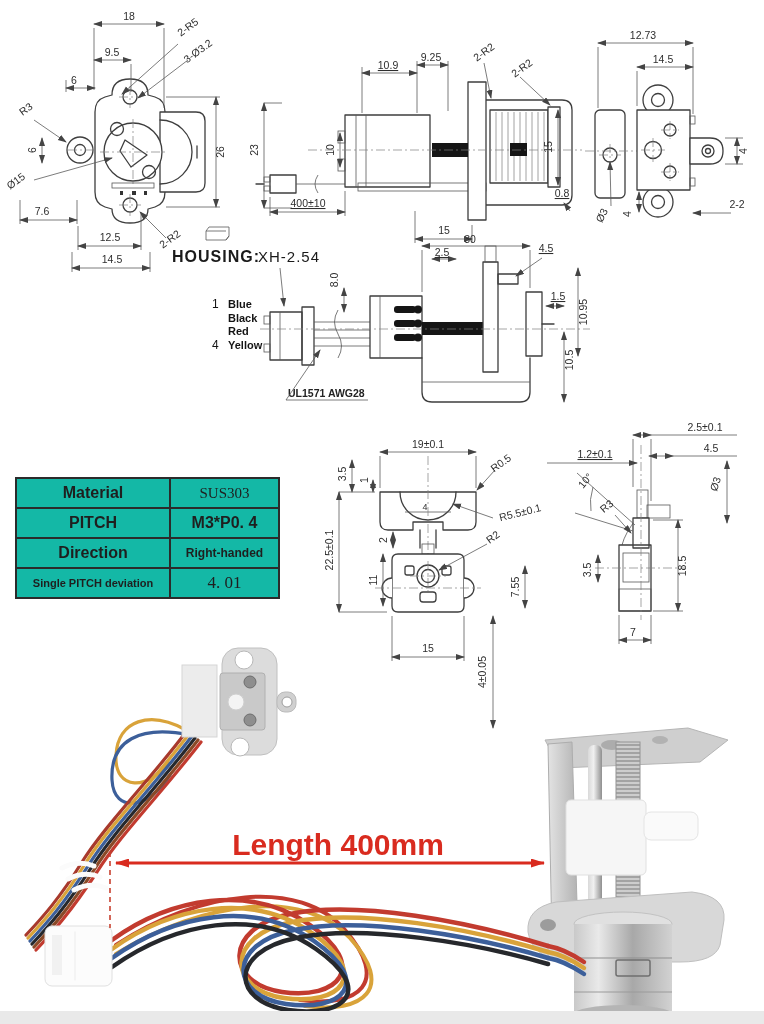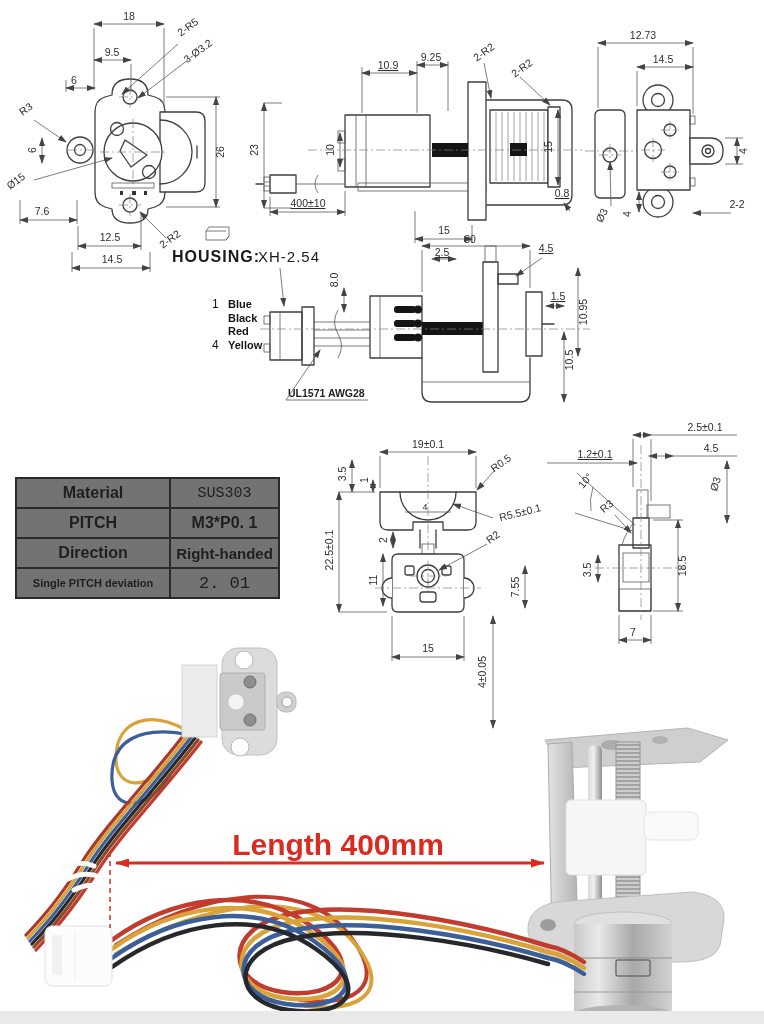--- a/index.html
+++ b/index.html
@@ -10,27 +10,27 @@
   text.sm{font-size:9px}
   text.u{text-decoration:underline}
   .ol{fill:none;stroke:#3e3e3e;stroke-width:1.3;stroke-linejoin:round;stroke-linecap:round}
   .olt{fill:none;stroke:#585858;stroke-width:.8}
   .olf{fill:#fff;stroke:#3e3e3e;stroke-width:1.3;stroke-linejoin:round}
   .dim{fill:none;stroke:#5a5a5a;stroke-width:.8}
   .dl{marker-start:url(#as);marker-end:url(#ae)}
   .dle{marker-end:url(#ae)}
   .cl{fill:none;stroke:#808080;stroke-width:.7;stroke-dasharray:9 3 2 3}
   .blk{fill:#151515;stroke:none}
-  .spec{position:absolute;left:15px;top:477px;width:265px;border-collapse:collapse;background:#737373}
+  .spec{position:absolute;left:15px;top:477px;width:265px;border-collapse:collapse;background:#14b8a6}
   .spec td{border:2px solid #2b2b2b;text-align:center;padding:0 2px;color:#1f1f1f}
   .spec .lb{width:148px;font-weight:bold;font-size:16px;height:28px}
   .spec .lb.small1{font-size:11px}
   .spec .lb.small2{font-size:9.5px}
   .spec .vl{font-size:15px}
-  .ser{font-family:Liberation Mono, monospace;font-size:16px;color:#3a3a3a}
+  .ser{font-family:Liberation Serif, serif;font-size:16px;color:#3a3a3a}
   .bold{font-weight:bold}
   .htext{font:bold 11px "Liberation Sans",sans-serif;fill:#141414;text-anchor:start}
   .pnum{font:12px "Liberation Sans",sans-serif;fill:#141414;text-anchor:start}
   .housing{font:600 16px "Liberation Sans",sans-serif;fill:#1a1a1a;letter-spacing:1px;text-anchor:start}
   .housing2{font:15px "Liberation Sans",sans-serif;fill:#1a1a1a;letter-spacing:1px;text-anchor:start}
   .cable{font:bold 10.5px "Liberation Sans",sans-serif;fill:#222;text-anchor:start}
   .redlabel{font:bold 30px "Liberation Sans",sans-serif;fill:#d92b1f;text-anchor:middle}
 </style>
 </head>
 <body>
@@ -308,29 +308,29 @@
 </svg>
 
 <table class="spec">
   <tbody>
         <tr>
     <td class="lb">Material</td>
     <td class="vl ser">SUS303</td>
   </tr>
   <tr>
     <td class="lb">PITCH</td>
-    <td class="vl bold" style="font-size:16px">M3*P0. 1</td>
+    <td class="vl bold" style="font-size:16px">M3*P0. 4</td>
   </tr>
   <tr>
     <td class="lb">Direction</td>
-    <td class="vl bold" style="font-size:15px">Right-handed</td>
+    <td class="vl bold" style="font-size:12px">Right-handed</td>
   </tr>
   <tr>
     <td class="lb small1">Single PITCH deviation</td>
-    <td class="vl ser" style="font-size:17px">2. 01</td>
+    <td class="vl ser" style="font-size:17px">4. 01</td>
   </tr>
 </tbody>
     </table>
 
 <svg style="left:325px;top:420px" width="270" height="320" viewBox="0 0 270 320">
   <g>
     <path class="olf" d="M55,72 L55,102 Q55,110 63,110 L88,110 L88,102 L118,102 L118,110 L143,110 Q151,110 151,102 L151,72 Z"></path>
     <path class="ol" d="M75,72 A28,28 0 0 0 131,72"></path>
     <line class="olt" x1="80" y1="92" x2="126" y2="92"></line>
     <line class="cl" x1="103" y1="36" x2="103" y2="134"></line>

